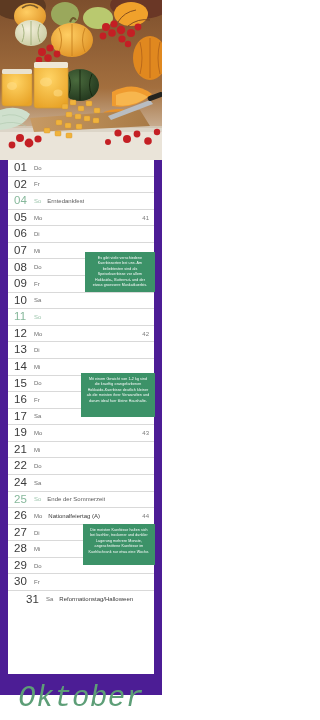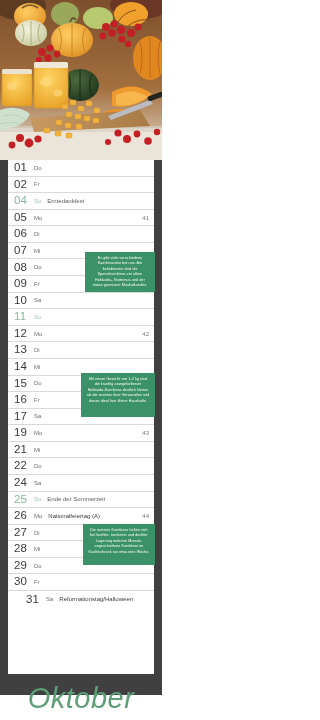--- a/index.html
+++ b/index.html
@@ -1,20 +1,20 @@
 <!DOCTYPE html>
 <html><head>
 <meta charset="utf-8">
 <style>
   html,body{margin:0;padding:0;background:#ffffff;}
   body{width:162px;height:720px;overflow:hidden;
        font-family:"Liberation Sans",sans-serif;}
 
   .calendar{position:relative;width:162px;height:695px;
-            background:#404040;box-sizing:border-box;}
+            background:#4c1d95;box-sizing:border-box;}
 
   
   .photo{position:absolute;left:0;top:0;width:162px;height:160px;overflow:hidden;}
   .photo svg{display:block;width:162px;height:160px;}
 
   
   .sheet{position:absolute;left:8px;top:160px;width:146px;height:514px;
          background:#ffffff;box-sizing:border-box;}
 
   .days{position:relative;width:100%;height:100%;}
@@ -38,21 +38,21 @@
 
   
   .note{position:absolute;right:7px;background:#3c9268;color:#ffffff;
         box-sizing:border-box;padding:4px 5px;
         font-size:3.6px;line-height:1.5;text-align:center;
         letter-spacing:.1px;z-index:5;}
 
   
   .month{position:absolute;left:0;top:676px;width:162px;height:44px;
          display:flex;align-items:center;justify-content:center;}
-  .month span{font-family:Liberation Sans, sans-serif;font-style:italic;
+  .month span{font-family:Liberation Mono, monospace;font-style:italic;
               font-size:29px;color:#5d9e77;letter-spacing:.5px;}
 </style>
 </head>
 <body>
 
 <div class="calendar">
 
   <div class="photo">
     <svg viewBox="0 0 162 160" preserveAspectRatio="none" aria-hidden="true">
       <defs>

